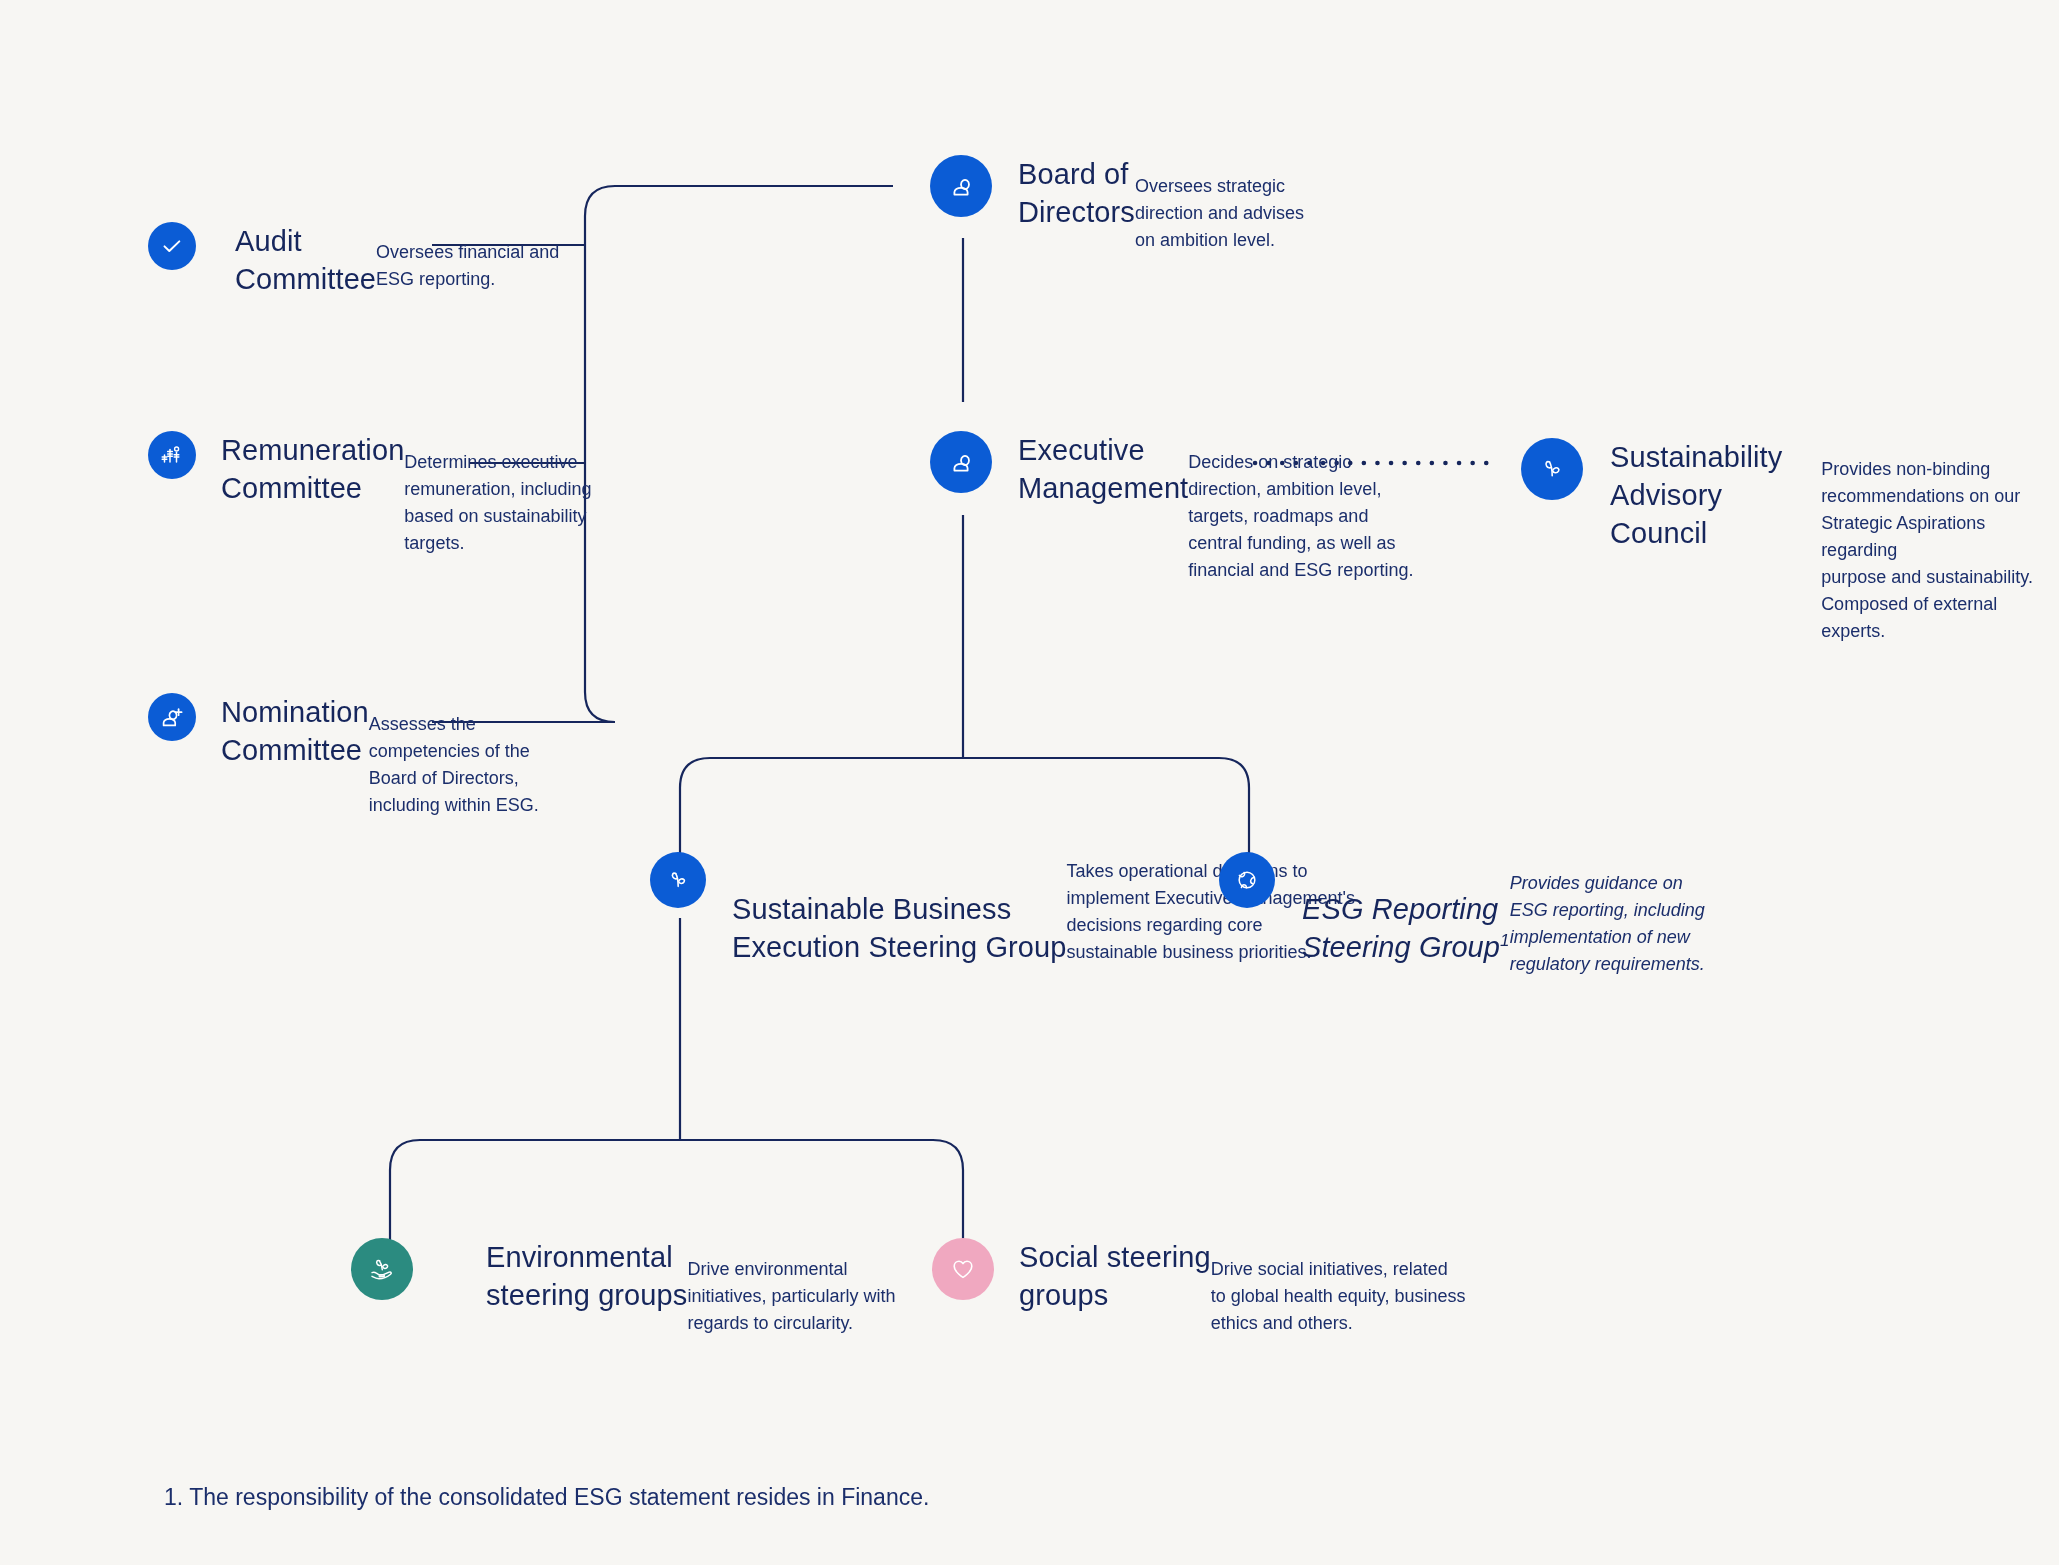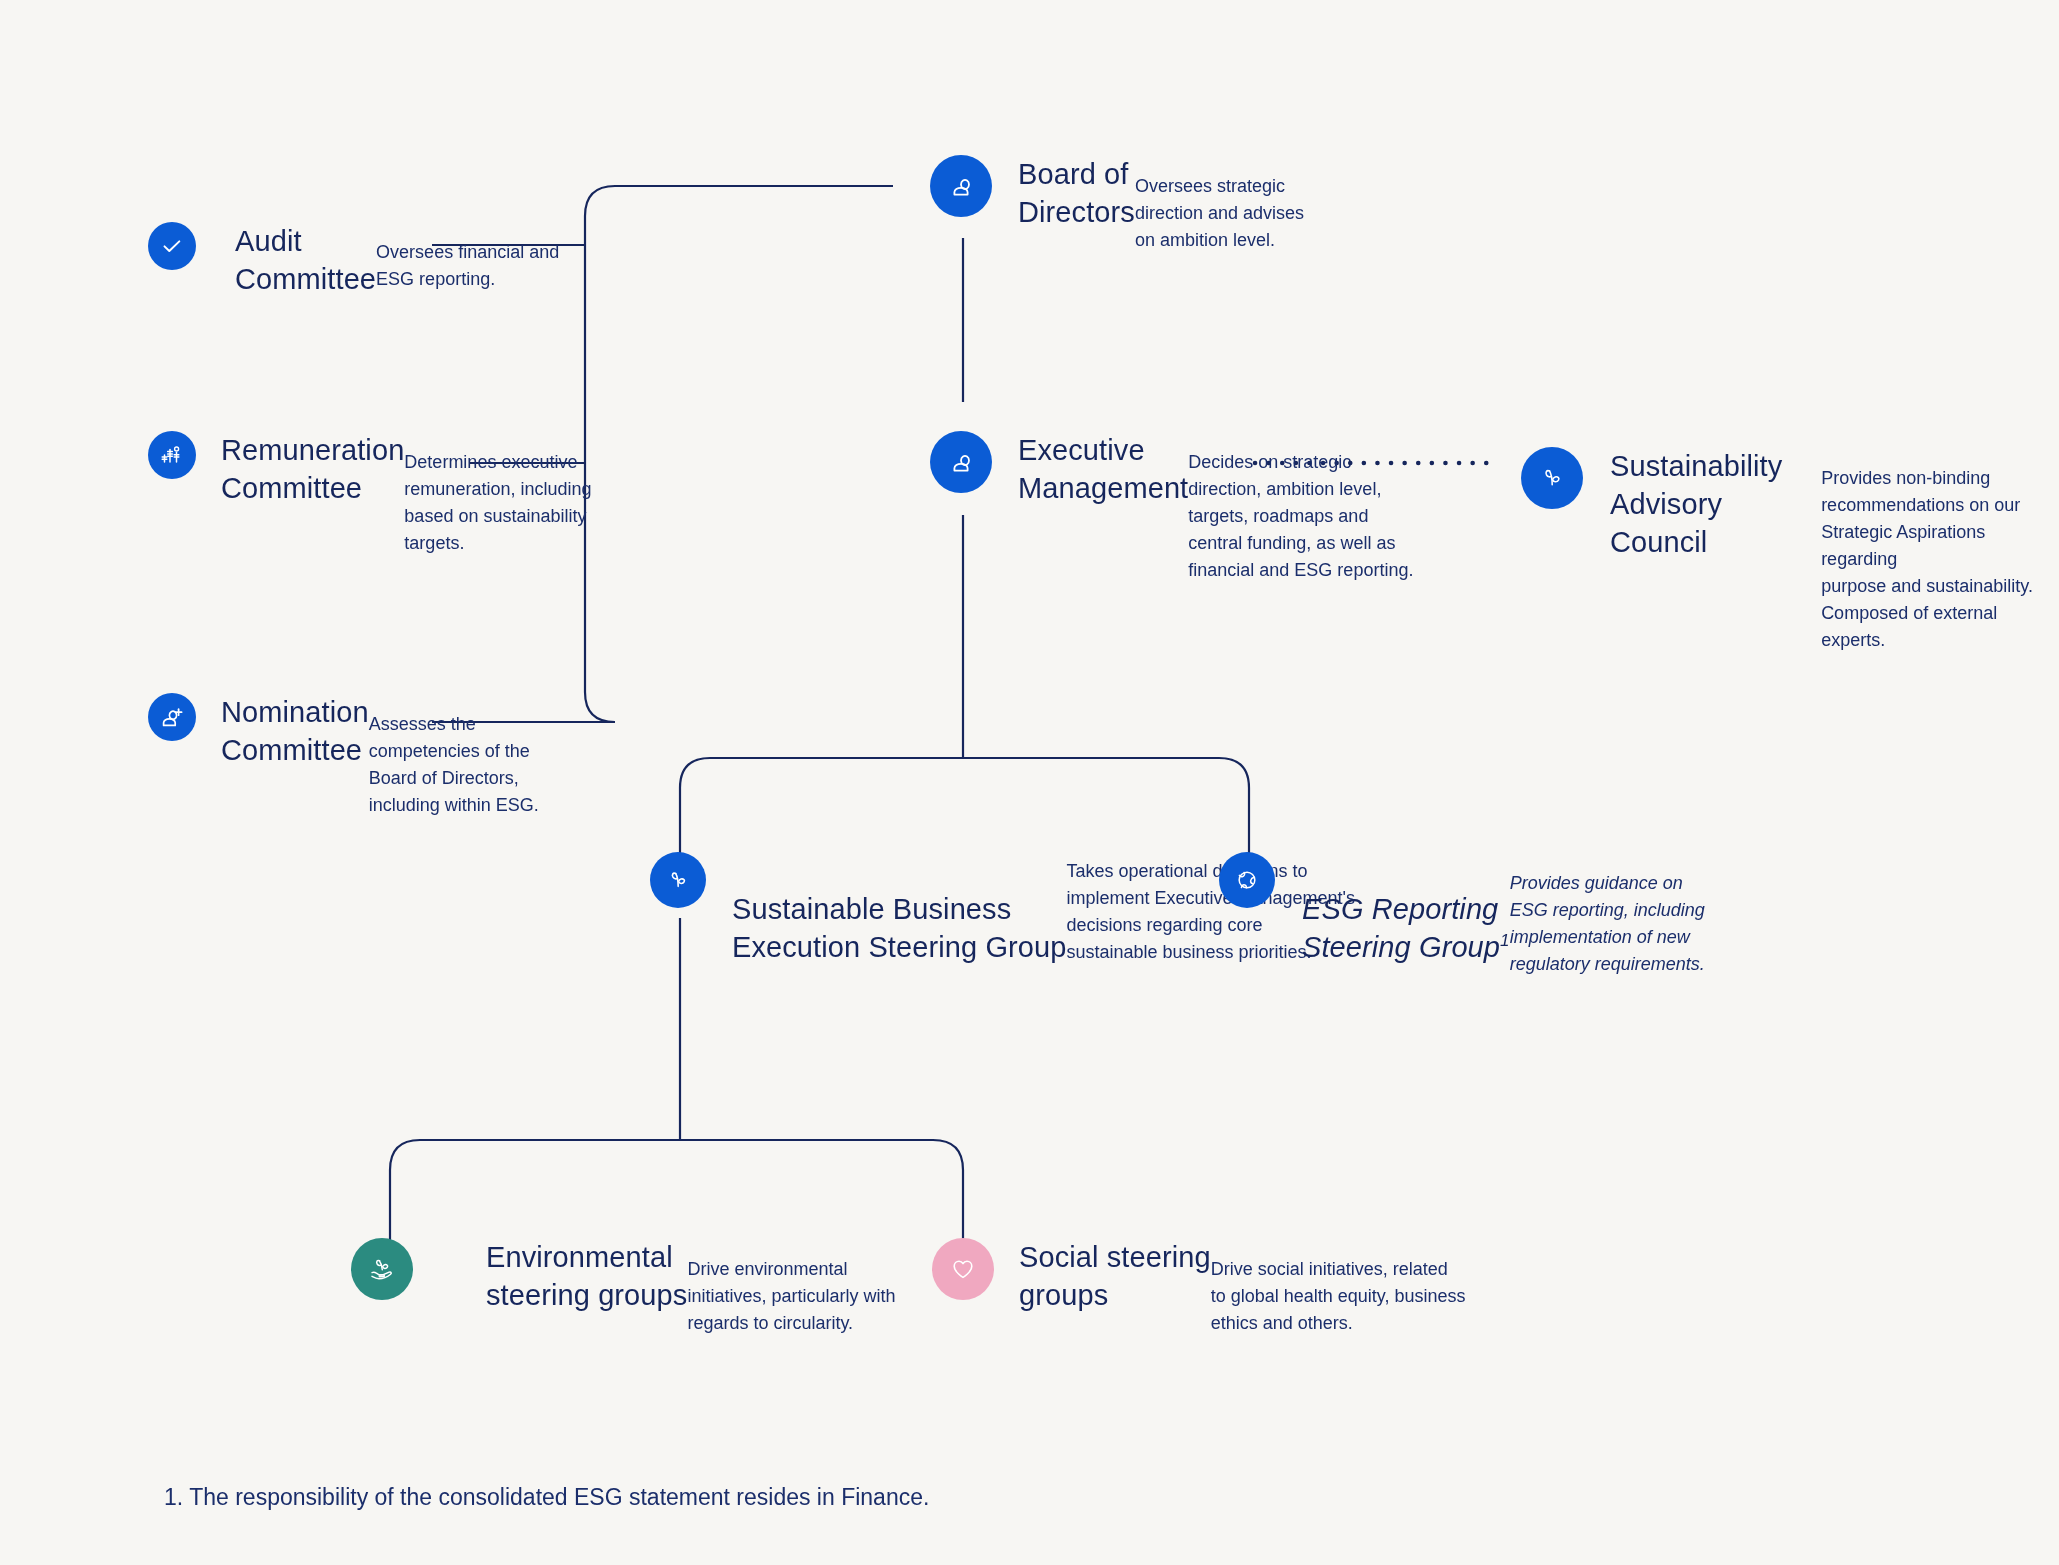--- a/index.html
+++ b/index.html
@@ -67,21 +67,21 @@
     line-height: 24px;
     font-family: "Liberation Sans", sans-serif;
   }
 
   
   #node-audit            { left: 148px; top: 222px; gap: 14px; }
   #node-remuneration     { left: 148px; top: 431px; }
   #node-nomination       { left: 148px; top: 693px; }
   #node-board            { left: 930px; top: 155px; }
   #node-exec             { left: 930px; top: 431px; }
-  #node-sac              { left: 1521px; top: 447px; }
+  #node-sac              { left: 1521px; top: 438px; }
   #node-sbesg            { left: 650px; top: 852px; }
   #node-esgrsg           { left: 1219px; top: 852px; }
   #node-env              { left: 351px; top: 1238px; gap: 48px; }
   #node-social           { left: 932px; top: 1238px; }
 
   #node-audit .node-body,
   #node-remuneration .node-body,
   #node-nomination .node-body { margin-left: 25px; }
   #node-board .node-body,
   #node-exec .node-body       { margin-left: 26px; }

